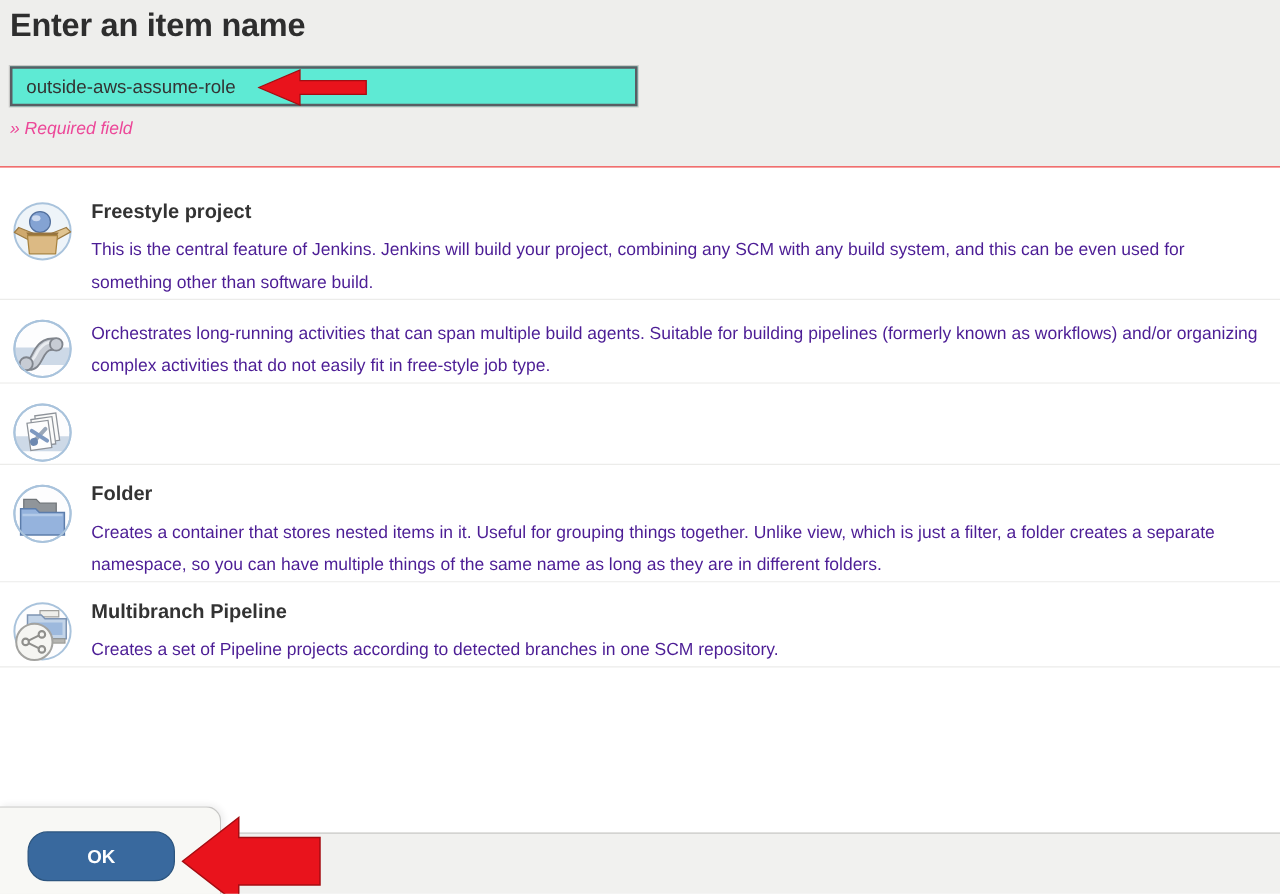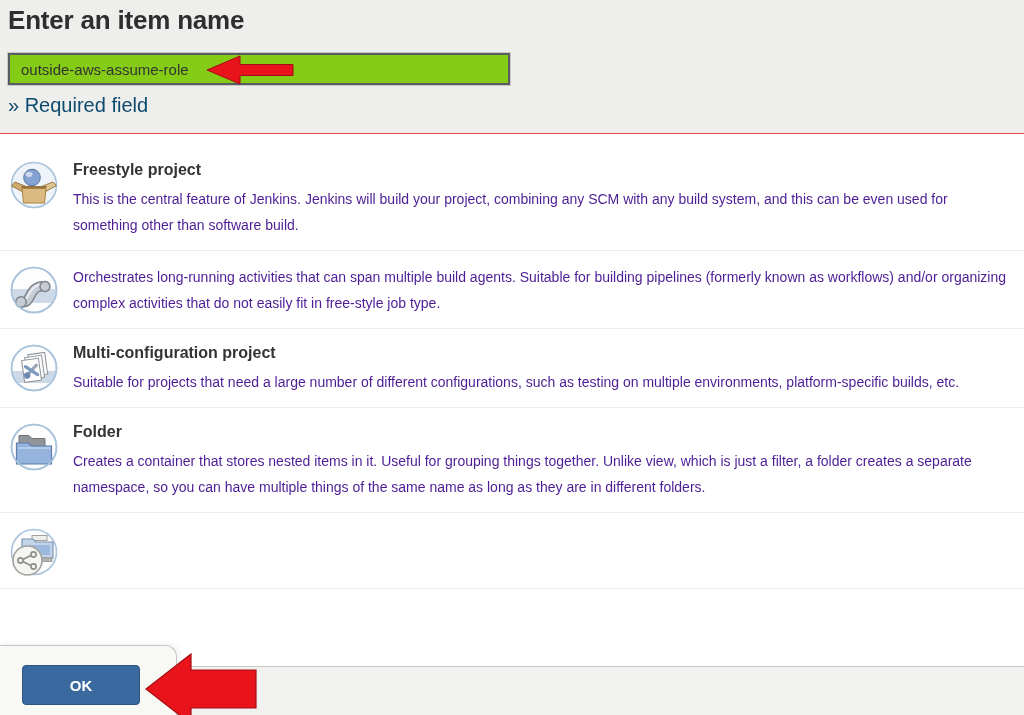--- a/index.html
+++ b/index.html
@@ -14,32 +14,32 @@
     position:absolute;top:0;left:0;right:0;height:133px;
     background:#eeeeec;border-bottom:6px solid #ef4444;
   }
   .page-title{
     margin:0;padding:5px 8px 0 8px;
     font-size:26px;font-weight:700;color:#2e2e2e;letter-spacing:-0.2px;
   }
   .name-input{
     position:absolute;left:8px;top:53px;width:476px;height:28px;
     border:2px solid #595d63;box-shadow:0 0 0 1px #c9c9c7;
-    background:#84cc16;color:#333;font-size:15px;padding:0 11px;
+    background:#5eead4;color:#333;font-size:15px;padding:0 11px;
     font-family:"Liberation Sans",sans-serif;outline:none;
   }
   .required-note{
     position:absolute;left:8px;top:94px;
-    font-size:20px;color:#0c4a6e;
+    font-style:italic;font-size:14px;color:#ec4899;
   }
   
   .items{position:absolute;top:134px;left:0;right:0;padding-top:12px;background:#fff;}
   .item-row{
     display:flex;gap:15px;align-items:flex-start;
-    padding:13px 10px 12px 10px;border-bottom:1px solid #ececea;background:#fff;
+    padding:13px 10px 1px 10px;border-bottom:1px solid #ececea;background:#fff;
     cursor:pointer;
   }
   .item-icon{width:48px;height:48px;flex:0 0 48px;margin-top:2px;}
   .item-text{flex:1;min-width:0;}
   .item-title{
     font-size:16px;font-weight:700;color:#333;line-height:22px;
     margin:0 0 5px 0;display:flex;align-items:center;gap:10px;
   }
   .item-desc{
     font-size:14px;color:#4c1d95;line-height:26px;max-width:945px;margin:0;
@@ -49,21 +49,21 @@
     position:absolute;left:0;right:0;top:666px;height:49px;
     background:#f1f1ef;border-top:1px solid #c9c9c7;
   }
   .bottom-sticker{
     position:absolute;left:0;top:645px;width:176px;height:70px;
     background:#f8f8f5;border:1px solid #c6c6c4;border-left:none;border-bottom:none;
     border-top-right-radius:12px;box-shadow:2px -1px 6px rgba(0,0,0,0.07);
   }
   .ok-button{
     position:absolute;left:22px;top:665px;width:118px;height:40px;
-    background:#39699e;border:1px solid #2c557f;border-radius:4px;
+    background:#39699e;border:1px solid #2c557f;border-radius:16px;
     color:#ffffff;font-weight:700;font-size:15px;
     font-family:"Liberation Sans",sans-serif;cursor:pointer;
   }
   
   .arrow{position:absolute;pointer-events:none;}
   .arrow-input{left:206px;top:55px;width:88px;height:30px;}
   .arrow-ok{left:145px;top:652px;width:112px;height:75px;z-index:10;}
   .arrow-inline{width:99px;height:31px;display:inline-block;vertical-align:middle;}
 </style>
 </head>
@@ -138,26 +138,20 @@
         <rect x="16.5" y="12.5" width="17" height="22" fill="#fbfbfa" stroke="#8d9299"></rect>
         <rect x="13" y="15" width="17" height="22" fill="#fdfdfd" stroke="#8d9299"></rect>
         <g stroke-linecap="round">
           <line x1="15.5" y1="31" x2="27" y2="21.5" stroke="#9aa7b8" stroke-width="3.2"></line>
           <line x1="16" y1="21.5" x2="27" y2="31" stroke="#7e99c0" stroke-width="3.2"></line>
           <circle cx="16.5" cy="30.5" r="3.2" fill="#6d88b0"></circle>
         </g>
       </g>
       <circle cx="24" cy="24" r="22.5" fill="none" stroke="#a9c3dc" stroke-width="1.6"></circle>
     </svg>
-    <div class="item-text">
-      <div class="item-title">
-          <span>Multi-configuration project</span>
-        </div>
-      <p class="item-desc">Suitable for projects that need a large number of different configurations, such as testing on multiple environments, platform-specific builds, etc.</p>
-    </div>
   </div>
 
   <div class="item-row">
     <svg class="item-icon" viewBox="0 0 48 48">
       <circle cx="24" cy="24" r="22.5" fill="#fdfdfe" stroke="#a9c3dc" stroke-width="1.6"></circle>
       <path d="M 9 12.5 h 10 l 3 3 h 13 v 14 H 9 z" fill="#90959a" stroke="#6f7478" stroke-width="1"></path>
       <path d="M 6.5 20 h 12 l 3 3 h 20 v 18 H 6.5 z" fill="#95b3dd" stroke="#5c7dab" stroke-width="1.2"></path>
       <path d="M 8 25 h 32" stroke="#b3cae8" stroke-width="2" fill="none"></path>
       <circle cx="24" cy="24" r="22.5" fill="none" stroke="#a9c3dc" stroke-width="1.6"></circle>
     </svg>
@@ -178,20 +172,26 @@
       <rect x="30" y="30" width="12" height="3.5" fill="#b5b5b1" stroke="#94948f" stroke-width="0.8"></rect>
       <circle cx="17.5" cy="32.5" r="14.5" fill="#f5f5f2" stroke="#a3a3a0" stroke-width="1.6"></circle>
       <g stroke="#8f8f8c" stroke-width="1.7" fill="#f5f5f2">
         <line x1="12.8" y1="31.5" x2="21.3" y2="27.3"></line>
         <line x1="12.8" y1="33.5" x2="21.3" y2="37.7"></line>
         <circle cx="10.5" cy="32.5" r="2.6"></circle>
         <circle cx="23.5" cy="26.5" r="2.6"></circle>
         <circle cx="23.5" cy="38.5" r="2.6"></circle>
       </g>
     </svg>
+    <div class="item-text">
+      <div class="item-title">
+          <span>Multibranch Pipeline</span>
+        </div>
+      <p class="item-desc">Creates a set of Pipeline projects according to detected branches in one SCM repository.</p>
+    </div>
   </div>
 
 </div>
 
 <div class="bottom-bar"></div>
 <div class="bottom-sticker"></div>
 <button class="ok-button">OK</button>
 
 <svg class="arrow arrow-ok" viewBox="0 0 112 75">
   <polygon points="1,37 46,2 46,18 111,18 111,56 46,56 46,72" fill="#e9131c" stroke="#a50d12" stroke-width="1.2"></polygon>

